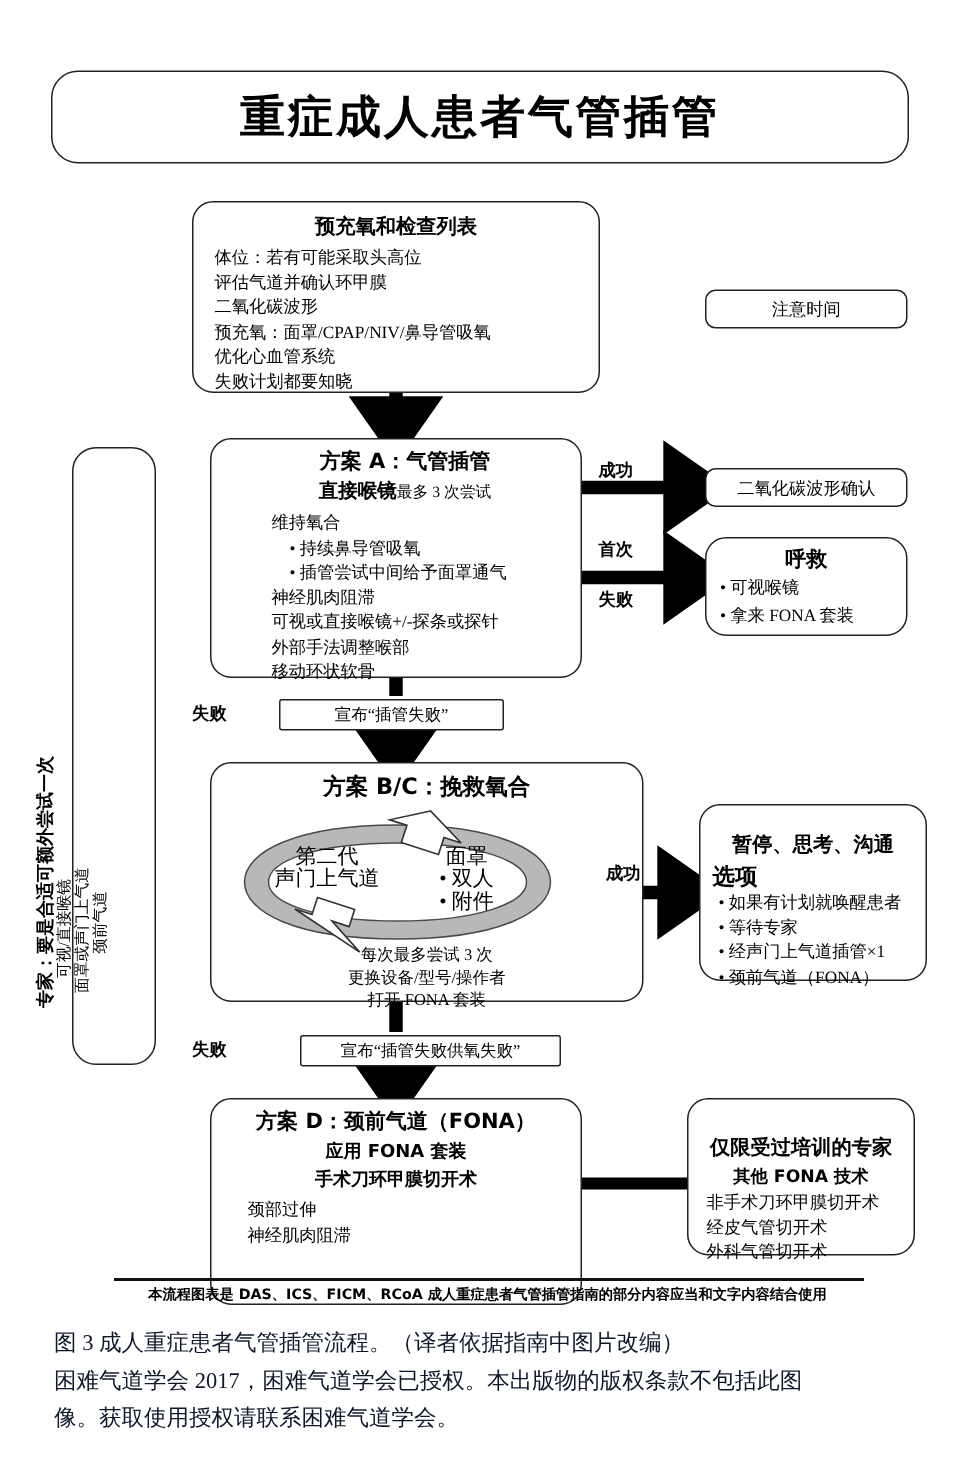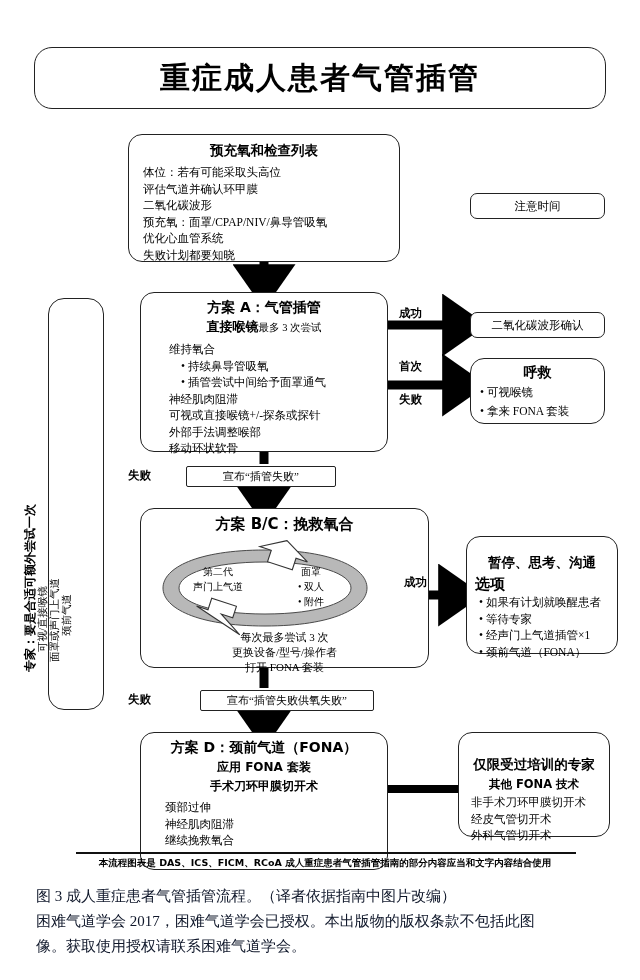--- a/index.html
+++ b/index.html
@@ -75,20 +75,21 @@
     border-radius: 7px;
     display: flex; align-items: center; justify-content: center;
     font-size: 11.5px;
   }
 
   
   #plan-a {
     left: 140px; top: 292px;
     width: 248px; height: 160px;
     padding-top: 6px;
+    padding-left: 12px;
   }
   #plan-a .hd1 { font-size: 14px; }
   #plan-a .hd2 { font-size: 13px; margin-top: 1px; }
   #plan-a .hd2 .sm { font-size: 10.5px; font-weight: normal;
                      font-family: "Liberation Serif", serif; }
   #plan-a .body { margin-top: 5px; padding-left: 28px; }
 
   
   #etco2 {
     left: 470px; top: 312px;
@@ -124,21 +125,21 @@
   }
   #plan-bc .hd1 { font-size: 15px; padding-top: 6px; }
   #circle-wrap {
     position: relative;
     width: 248px; height: 100px;
     margin-top: 2px;
   }
   #circle-wrap svg { position: absolute; left: 0; top: 0; }
   .cyc-lbl {
     position: absolute;
-    font-size: 10px;
+    font-size: 14px;
     line-height: 15px;
     text-align: center;
     white-space: nowrap;
   }
   #cyc-left  { left: 34px; top: 28px; width: 86px; }
   #cyc-right { left: 130px; top: 28px; width: 80px; }
   #plan-bc .foot { margin-top: -6px; }
   #plan-bc .foot div { font-size: 11px; line-height: 15px; text-align: center; }
 
   
@@ -355,21 +356,20 @@
     <div class="li">• 颈前气道（FONA）</div>
   </div>
 
   <div class="box" id="plan-d">
     <div class="hd hd1">方案 D：颈前气道（FONA）</div>
     <div class="hd hd2">应用 FONA 套装</div>
     <div class="hd hd2">手术刀环甲膜切开术</div>
     <div class="body">
       <div class="li">颈部过伸</div>
       <div class="li">神经肌肉阻滞</div>
-      <div class="li">继续挽救氧合</div>
     </div>
   </div>
 
   <div class="box" id="expert-only">
     <div class="hd hd1">仅限受过培训的专家</div>
     <div class="hd hd2">其他 FONA 技术</div>
     <div class="body">
       <div class="li">非手术刀环甲膜切开术</div>
       <div class="li">经皮气管切开术</div>
       <div class="li">外科气管切开术</div>

